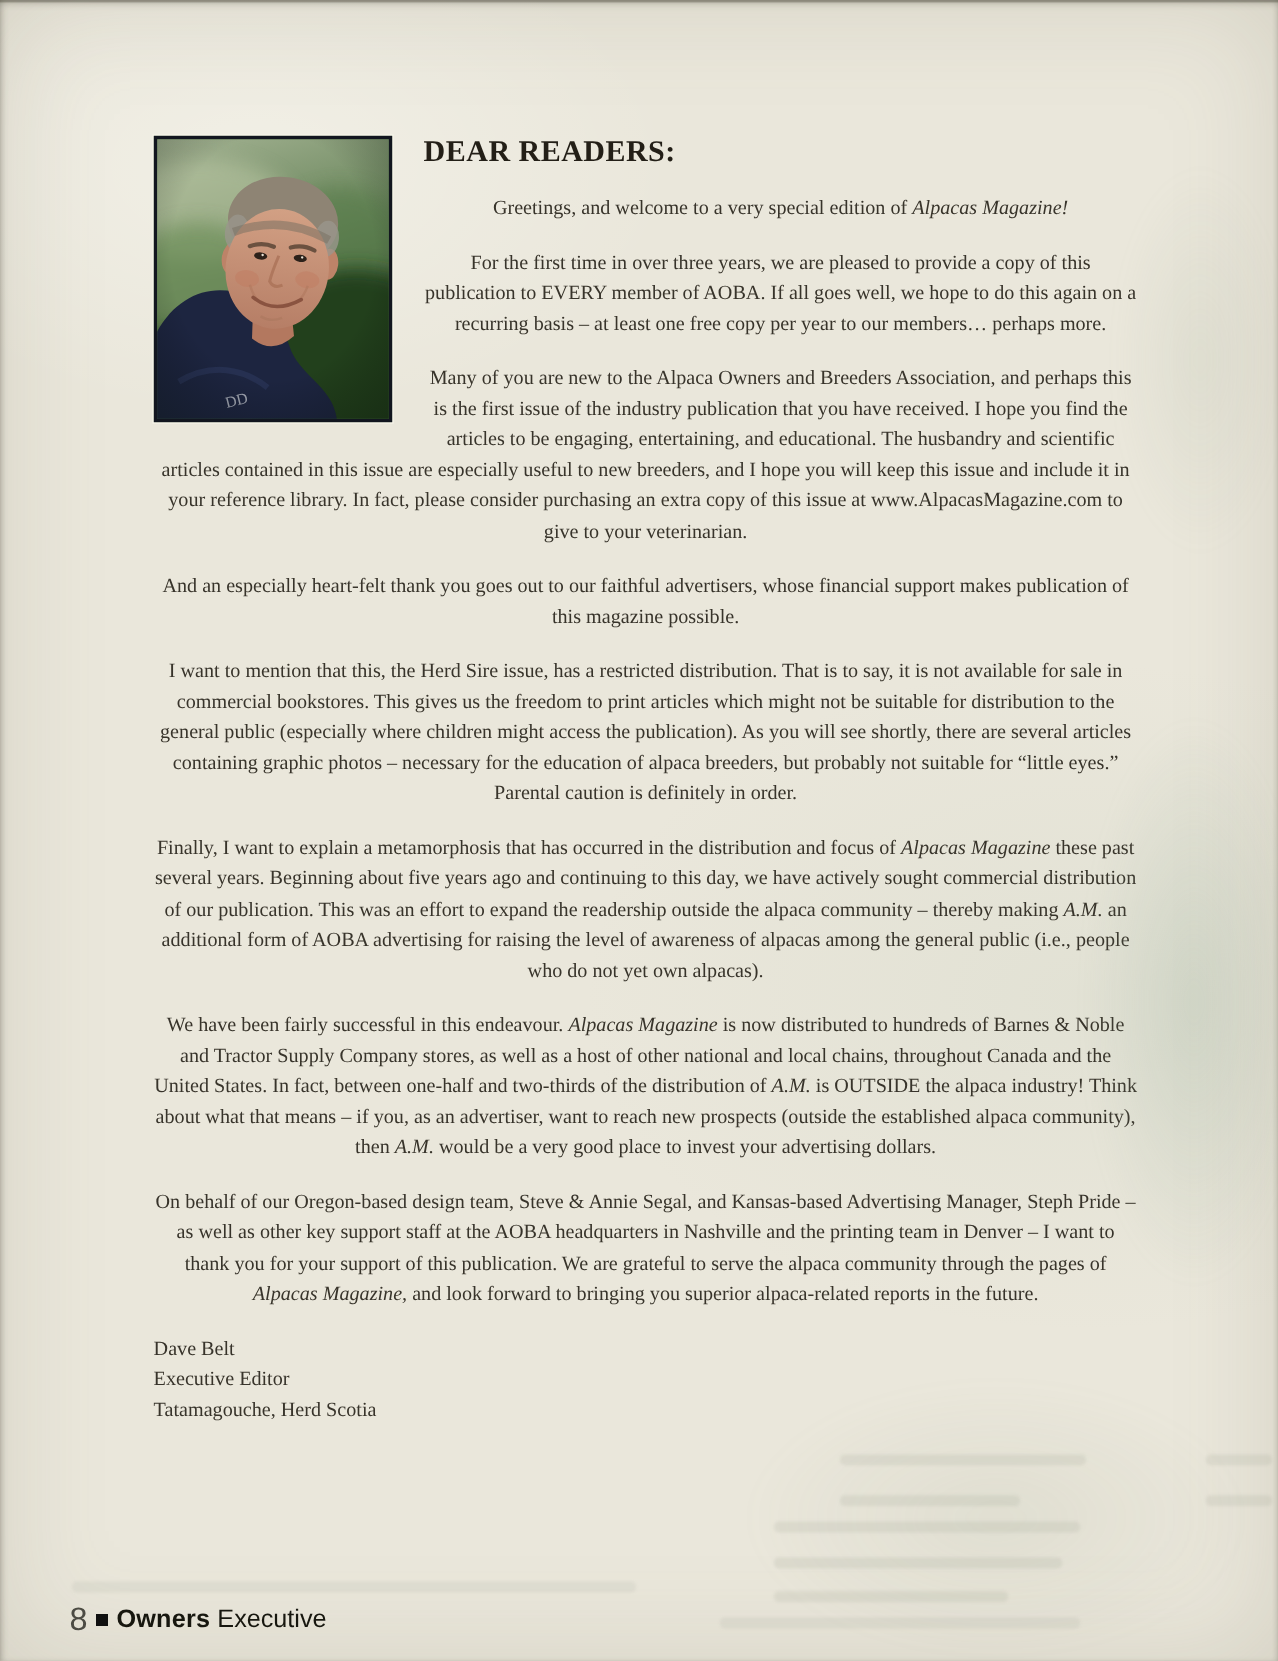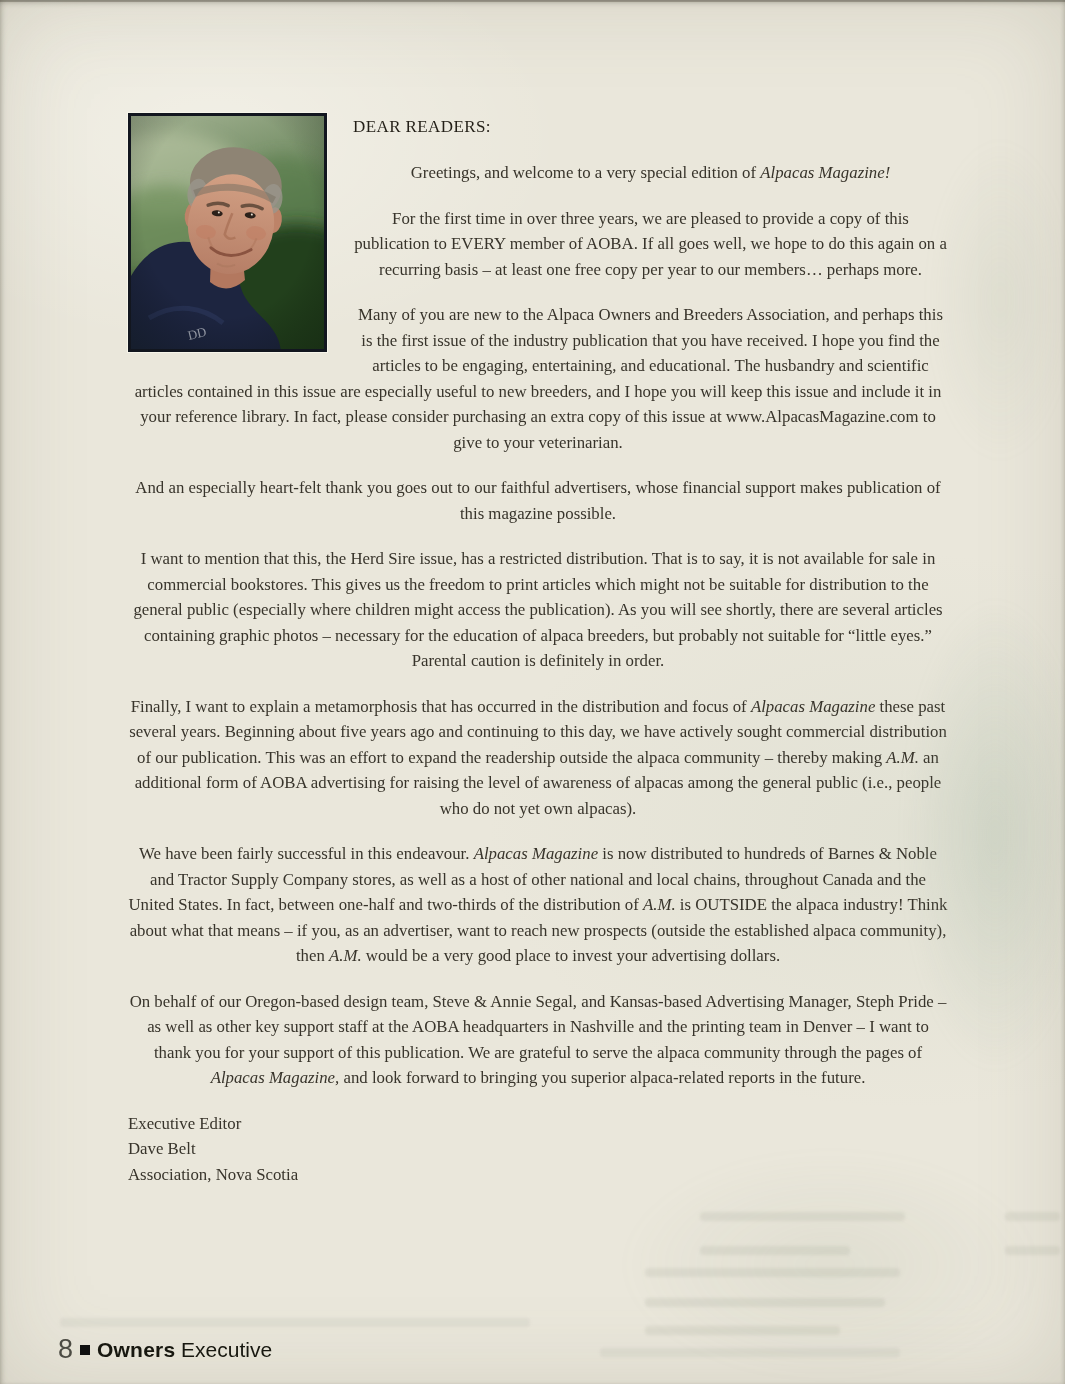--- a/index.html
+++ b/index.html
@@ -33,21 +33,21 @@
     float:left;
     width:193px;height:233px;
     margin:3px 26px 12px 0;
     border:3px solid #12161f;
     outline:1px solid #f7f5ea;
     background:#4a6b42;
     box-sizing:content-box;
   }
   .photo svg{display:block;}
   h1.letter-heading{
-    font-size:17px;line-height:26px;font-weight:normal;
+    font-size:25px;line-height:26px;font-weight:bold;
     letter-spacing:0.4px;color:#231f17;
     margin:4px 0 20px 0;
   }
   p.letter-paragraph{margin:0 0 20px 0;text-align:center;}
   .it{font-style:italic;}
   .signature{margin-top:2px;}
   .signature div{line-height:25.5px;}
   .footer{
     position:absolute;left:58px;top:1336px;
     display:flex;align-items:center;
@@ -152,23 +152,23 @@
     <p class="letter-paragraph"><span>Greetings, and welcome to a very special edition of </span><span class="it">Alpacas Magazine!</span></p>
     <p class="letter-paragraph"><span>For the first time in over three years, we are pleased to provide a copy of this publication to EVERY member of AOBA. If all goes well, we hope to do this again on a recurring basis – at least one free copy per year to our members… perhaps more.</span></p>
     <p class="letter-paragraph"><span>Many of you are new to the Alpaca Owners and Breeders Association, and perhaps this is the first issue of the industry publication that you have received. I hope you find the articles to be engaging, entertaining, and educational. The husbandry and scientific articles contained in this issue are especially useful to new breeders, and I hope you will keep this issue and include it in your reference library. In fact, please consider purchasing an extra copy of this issue at www.AlpacasMagazine.com to give to your veterinarian.</span></p>
     <p class="letter-paragraph"><span>And an especially heart-felt thank you goes out to our faithful advertisers, whose financial support makes publication of this magazine possible.</span></p>
     <p class="letter-paragraph"><span>I want to mention that this, the Herd Sire issue, has a restricted distribution. That is to say, it is not available for sale in commercial bookstores. This gives us the freedom to print articles which might not be suitable for distribution to the general public (especially where children might access the publication). As you will see shortly, there are several articles containing graphic photos – necessary for the education of alpaca breeders, but probably not suitable for “little eyes.” Parental caution is definitely in order.</span></p>
     <p class="letter-paragraph"><span>Finally, I want to explain a metamorphosis that has occurred in the distribution and focus of </span><span class="it">Alpacas Magazine</span><span> these past several years. Beginning about five years ago and continuing to this day, we have actively sought commercial distribution of our publication. This was an effort to expand the readership outside the alpaca community – thereby making </span><span class="it">A.M.</span><span> an additional form of AOBA advertising for raising the level of awareness of alpacas among the general public (i.e., people who do not yet own alpacas).</span></p>
     <p class="letter-paragraph"><span>We have been fairly successful in this endeavour. </span><span class="it">Alpacas Magazine</span><span> is now distributed to hundreds of Barnes &amp; Noble and Tractor Supply Company stores, as well as a host of other national and local chains, throughout Canada and the United States. In fact, between one-half and two-thirds of the distribution of </span><span class="it">A.M.</span><span> is OUTSIDE the alpaca industry! Think about what that means – if you, as an advertiser, want to reach new prospects (outside the established alpaca community), then </span><span class="it">A.M.</span><span> would be a very good place to invest your advertising dollars.</span></p>
     <p class="letter-paragraph"><span>On behalf of our Oregon-based design team, Steve &amp; Annie Segal, and Kansas-based Advertising Manager, Steph Pride – as well as other key support staff at the AOBA headquarters in Nashville and the printing team in Denver – I want to thank you for your support of this publication. We are grateful to serve the alpaca community through the pages of </span><span class="it">Alpacas Magazine,</span><span> and look forward to bringing you superior alpaca-related reports in the future.</span></p>
 
     <div class="signature">
+      <div>Dave Belt</div>
       <div>Executive Editor</div>
-      <div>Dave Belt</div>
-      <div>Association, Nova Scotia</div>
+      <div>Tatamagouche, Herd Scotia</div>
     </div>
 
   </div>
 
   <div class="ghosts">
     <div class="gblob gb1"></div>
     <div class="gblob gb2"></div>
     <div class="gblob gb3"></div>
     <div class="gline gl1"></div>
     <div class="gline gl2"></div>

